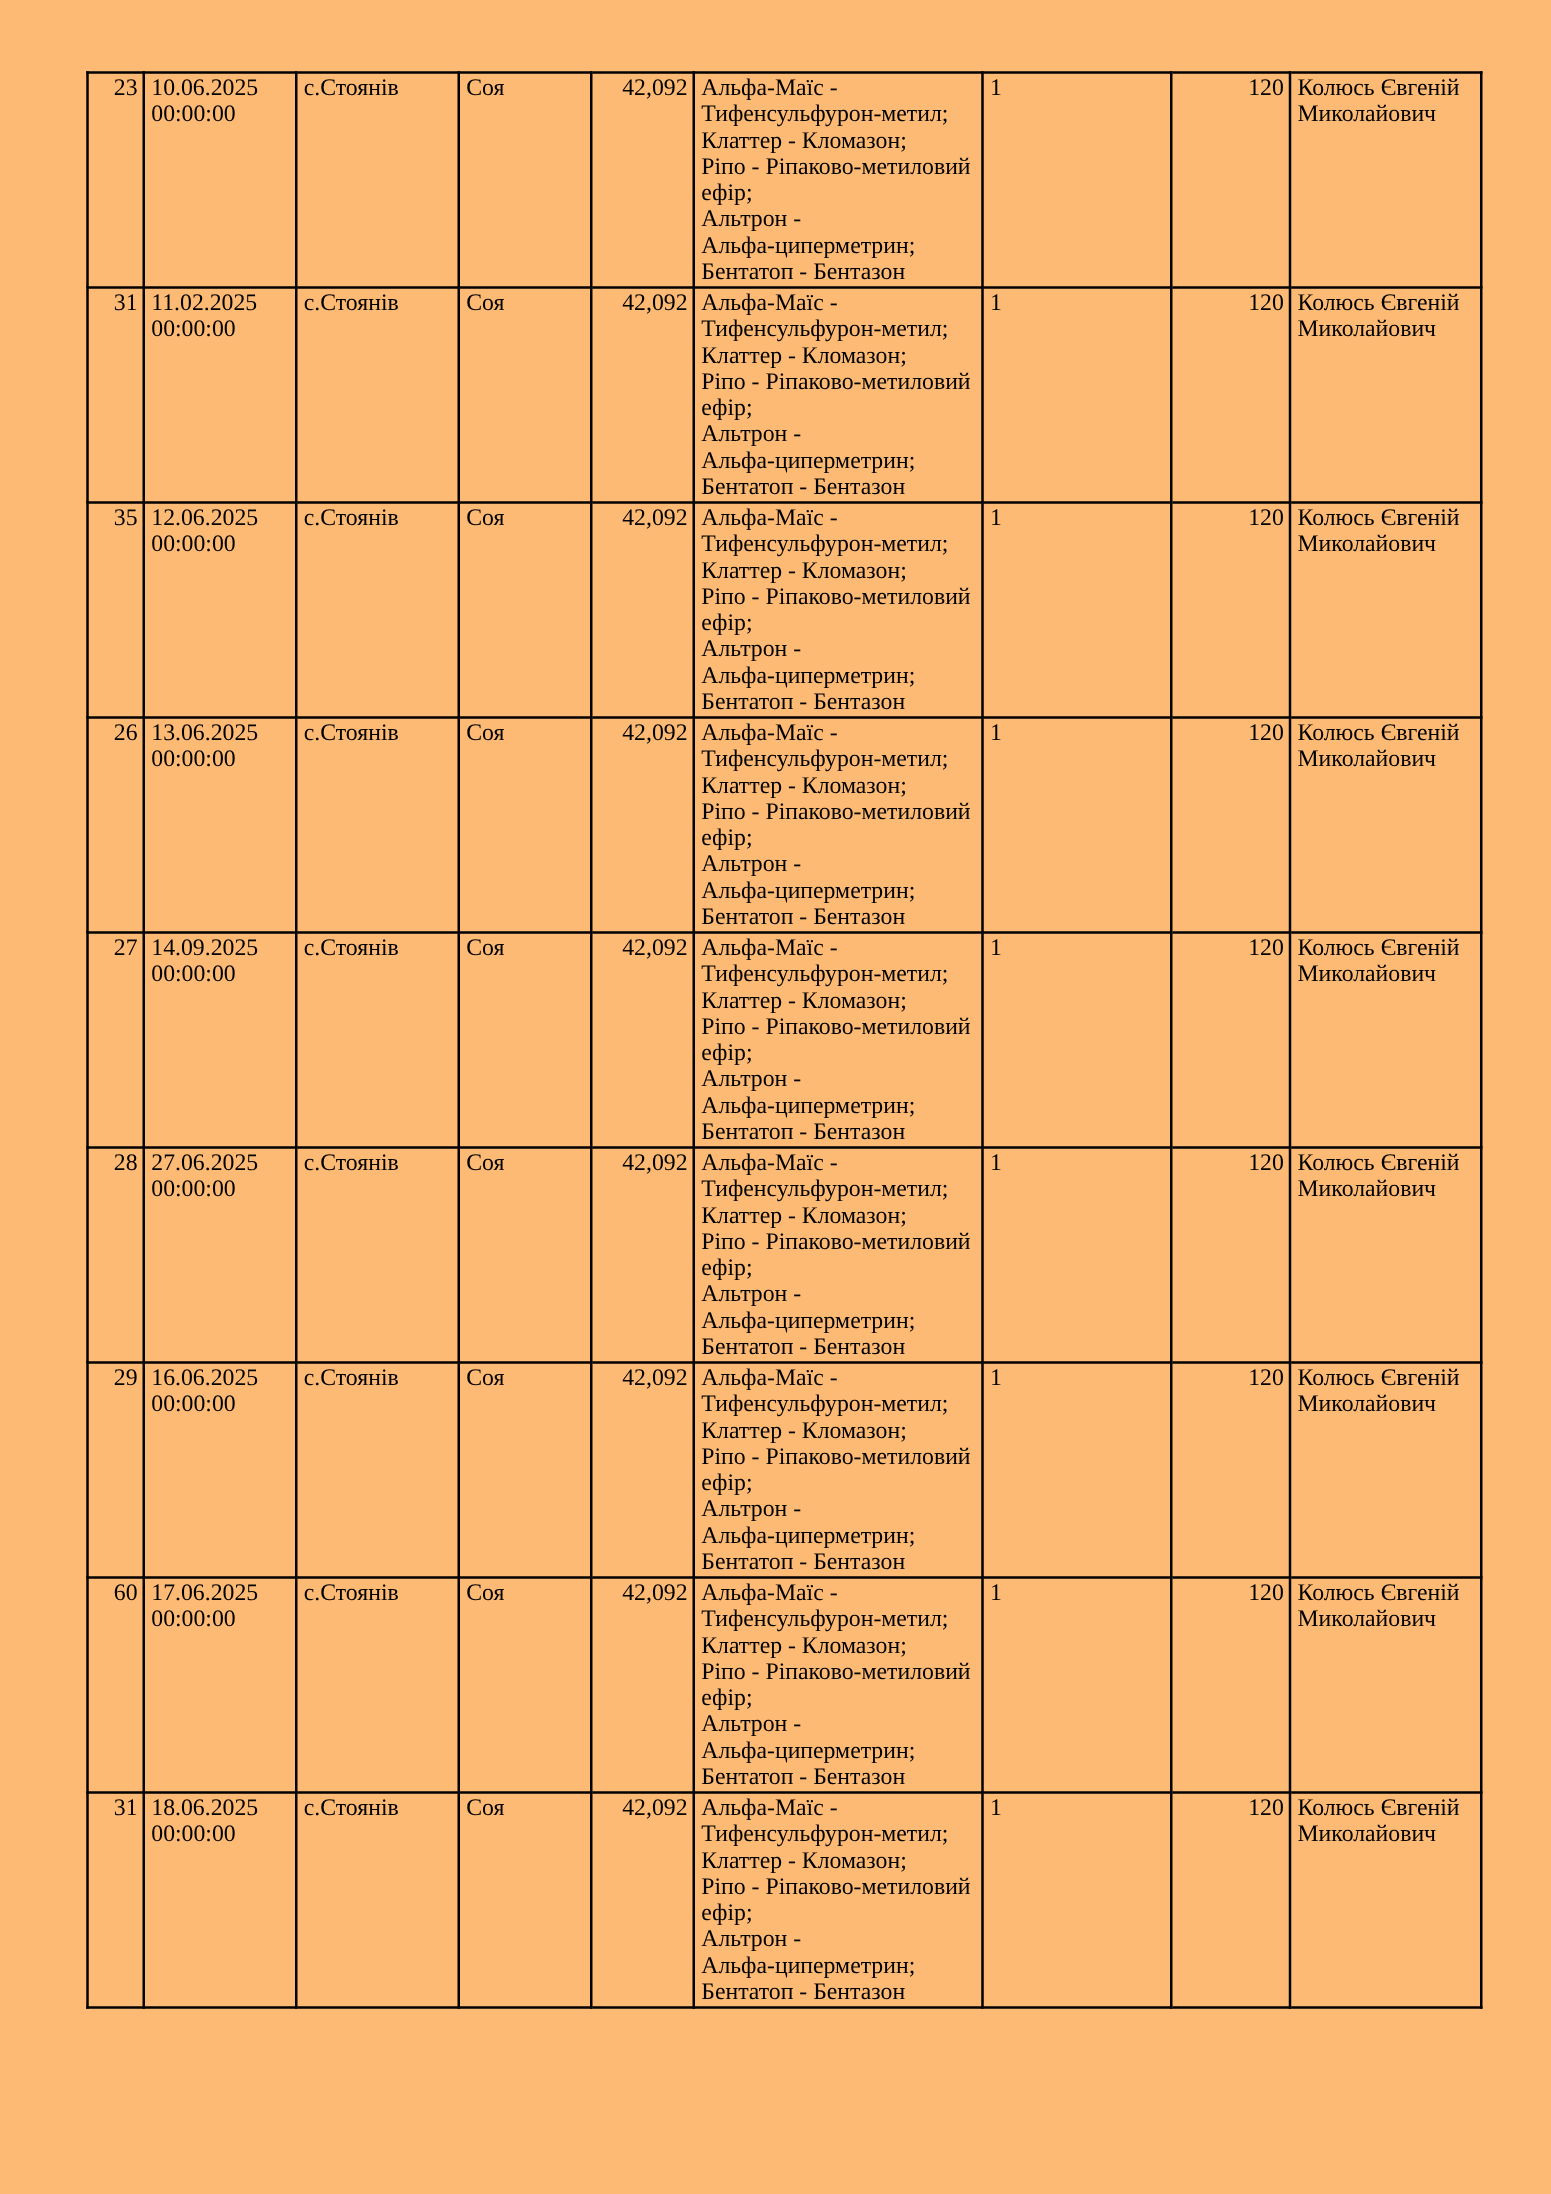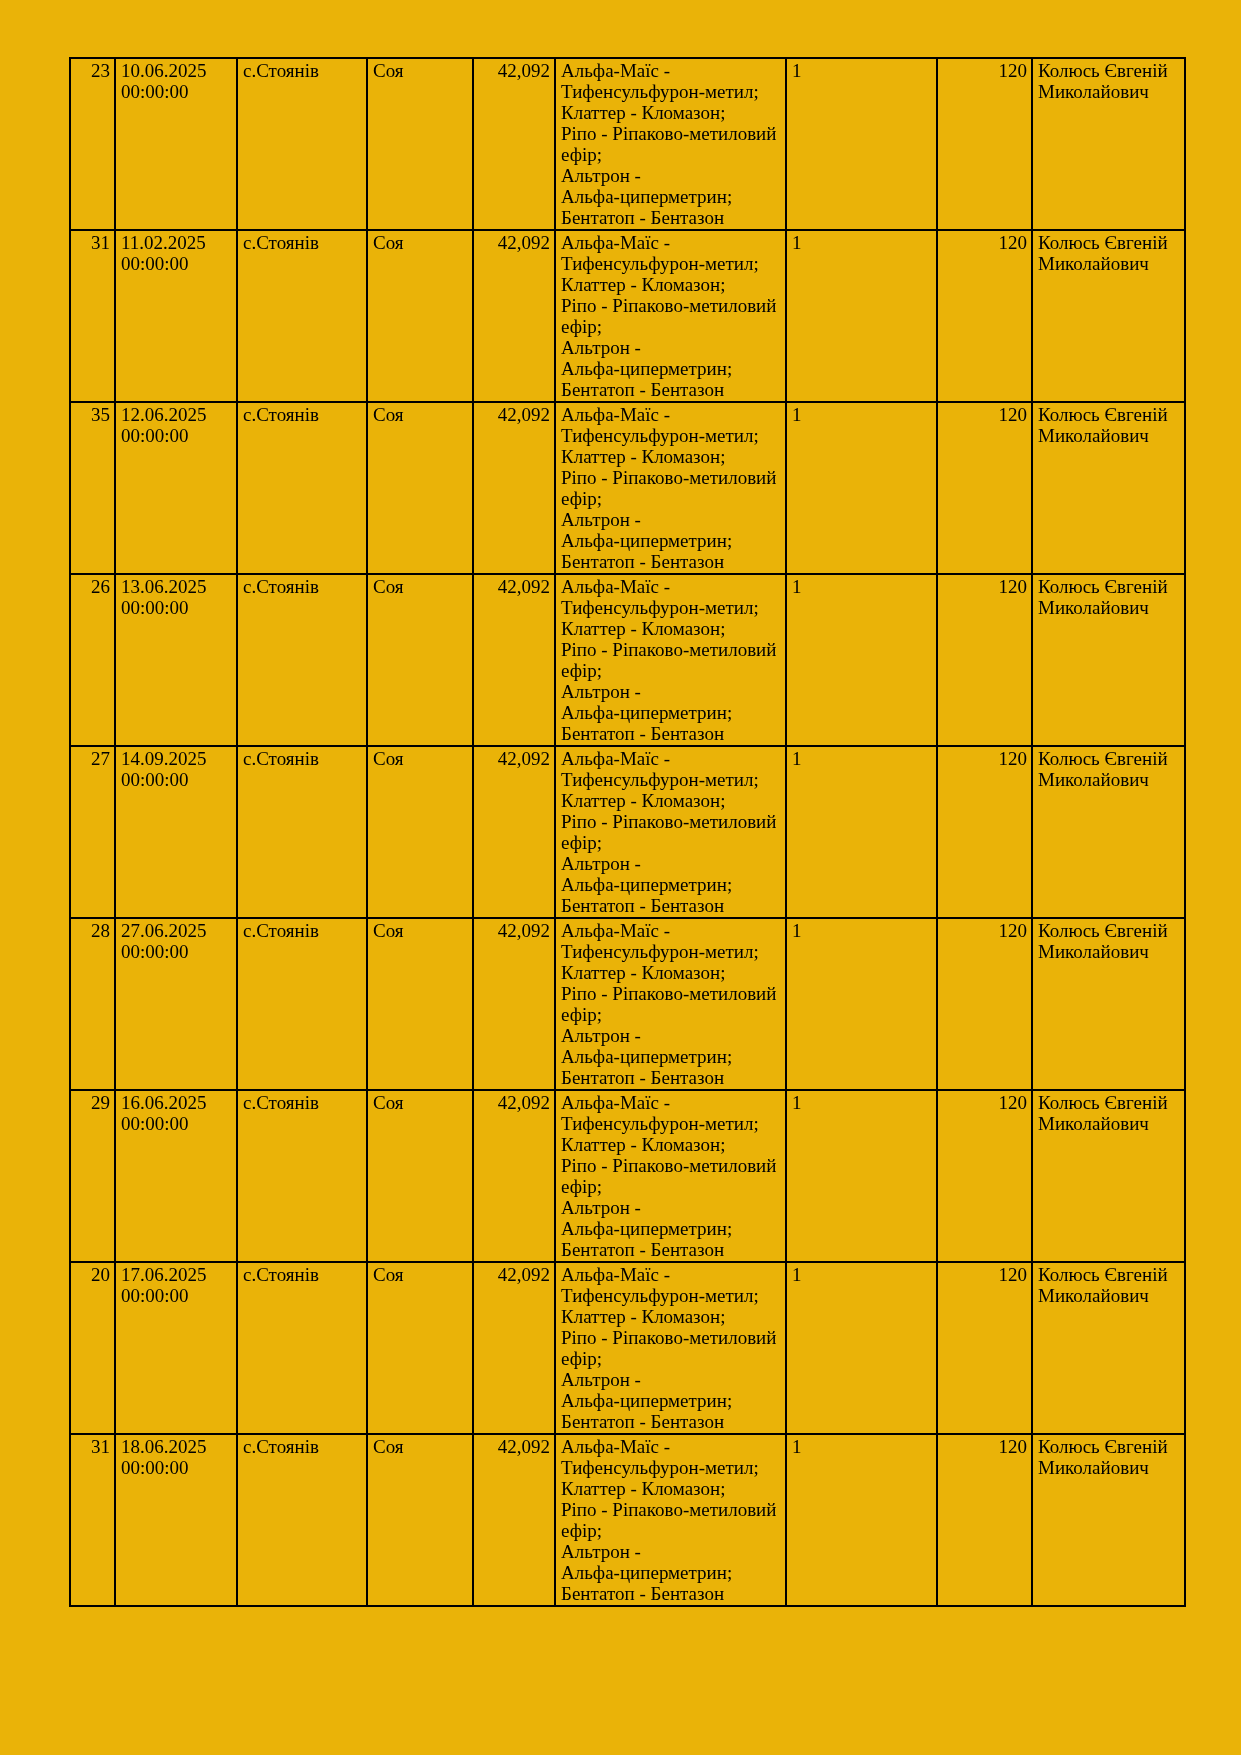--- a/index.html
+++ b/index.html
@@ -1,20 +1,20 @@
 <!DOCTYPE html>
 <html><head>
 <meta charset="utf-8">
 <style>
   html, body { margin: 0; padding: 0; background: #ffffff; }
   .page {
     position: relative;
     width: 1241px;
     height: 1755px;
-    background: #eab308;
+    background: #fdba74;
     overflow: hidden;
     font-family: "Liberation Serif", serif;
     color: #000000;
   }
   table.records {
     position: absolute;
     left: 69px;
     top: 57px;
     width: 1115px;
     border-collapse: collapse;
@@ -177,21 +177,21 @@
 Ріпо - Ріпаково-метиловий
 ефір;
 Альтрон -
 Альфа-циперметрин;
 Бентатоп - Бентазон</td>
     <td>1</td>
     <td class="ta-r">120</td>
     <td>Колюсь Євгеній Миколайович</td>
   </tr>
         <tr>
-    <td class="ta-r">20</td>
+    <td class="ta-r">60</td>
     <td class="pre">17.06.2025
 00:00:00</td>
     <td>с.Стоянів</td>
     <td>Соя</td>
     <td class="ta-r">42,092</td>
     <td class="pre">Альфа-Маїс -
 Тифенсульфурон-метил;
 Клаттер - Кломазон;
 Ріпо - Ріпаково-метиловий
 ефір;

